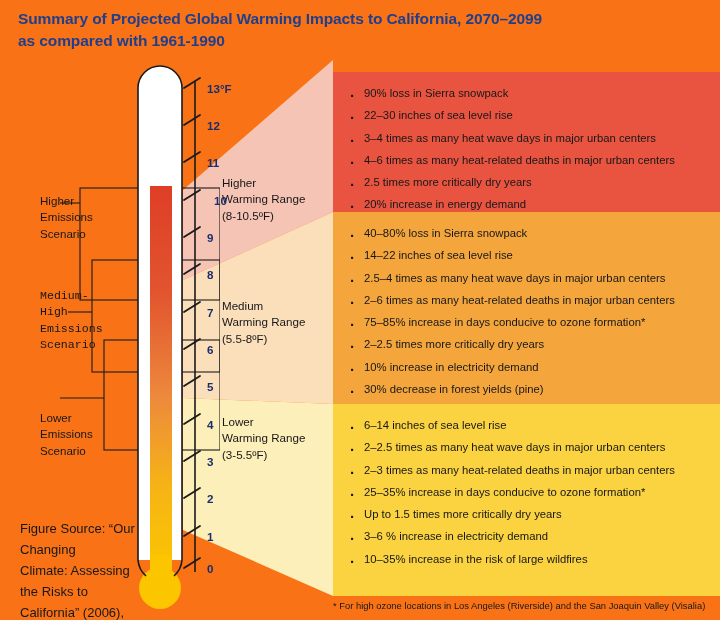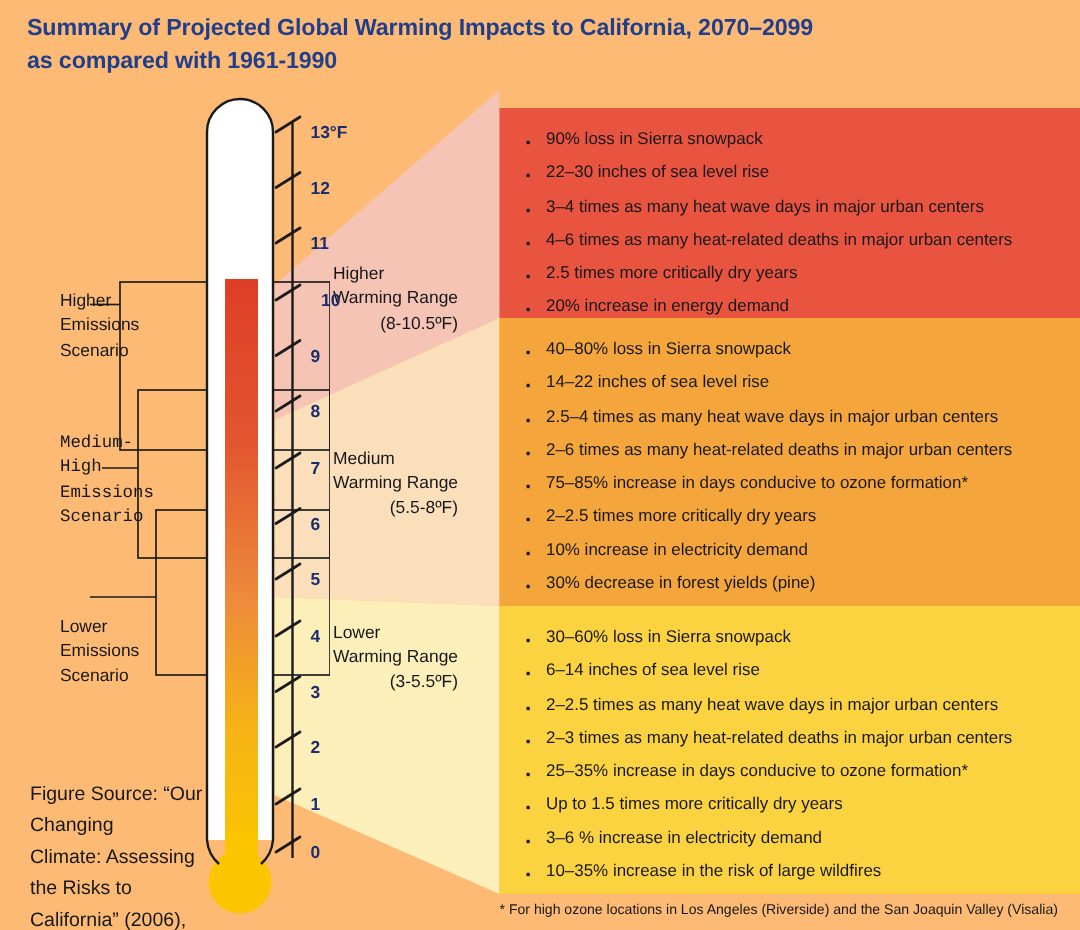--- a/index.html
+++ b/index.html
@@ -6,21 +6,21 @@
   html, body {
     margin: 0; padding: 0;
     width: 720px; height: 620px;
     background: #ffffff;
     font-family: "Liberation Sans", sans-serif;
     overflow: hidden;
   }
   #page {
     position: relative;
     width: 720px; height: 620px;
-    background: #fdba74;
+    background: #f97316;
   }
 
   
   #title {
     position: absolute;
     left: 18px; top: 8px;
     width: 690px;
     color: #1F3E8C;
     font-size: 15.5px;
     font-weight: bold;
@@ -81,21 +81,21 @@
     left: 222px;
     font-size: 11.6px;
     line-height: 1.42;
     color: #16171A;
     font-weight: normal;
   }
   #range-high   { top: 175px; }
   #range-medium { top: 298px; }
   #range-low    { top: 414px; }
   .range-label .rl-name { display: block; }
-  .range-label .rl-sub  { display: block; text-align: right; }
+  .range-label .rl-sub  { display: block; }
 
   
   #thermo { position: absolute; left: 120px; top: 60px; width: 120px; height: 560px; }
 
   
   #brackets { position: absolute; left: 60px; top: 160px; width: 160px; height: 320px; }
 
   .scen-label {
     position: absolute;
     right: 0;
@@ -185,21 +185,20 @@
       <li>75–85% increase in days conducive to ozone formation*</li>
       <li>2–2.5 times more critically dry years</li>
       <li>10% increase in electricity demand</li>
       <li>30% decrease in forest yields (pine)</li>
       <li>55% increase in the expected risk of large wildfires</li>
     </ul>
   </div>
 
   <div class="panel" id="panel-low">
     <ul class="bullet-list">
-      <li>30–60% loss in Sierra snowpack</li>
       <li>6–14 inches of sea level rise</li>
       <li>2–2.5 times as many heat wave days in major urban centers</li>
       <li>2–3 times as many heat-related deaths in major urban centers</li>
       <li>25–35% increase in days conducive to ozone formation*</li>
       <li>Up to 1.5 times more critically dry years</li>
       <li>3–6 % increase in electricity demand</li>
       <li>10–35% increase in the risk of large wildfires</li>
     </ul>
   </div>
 

